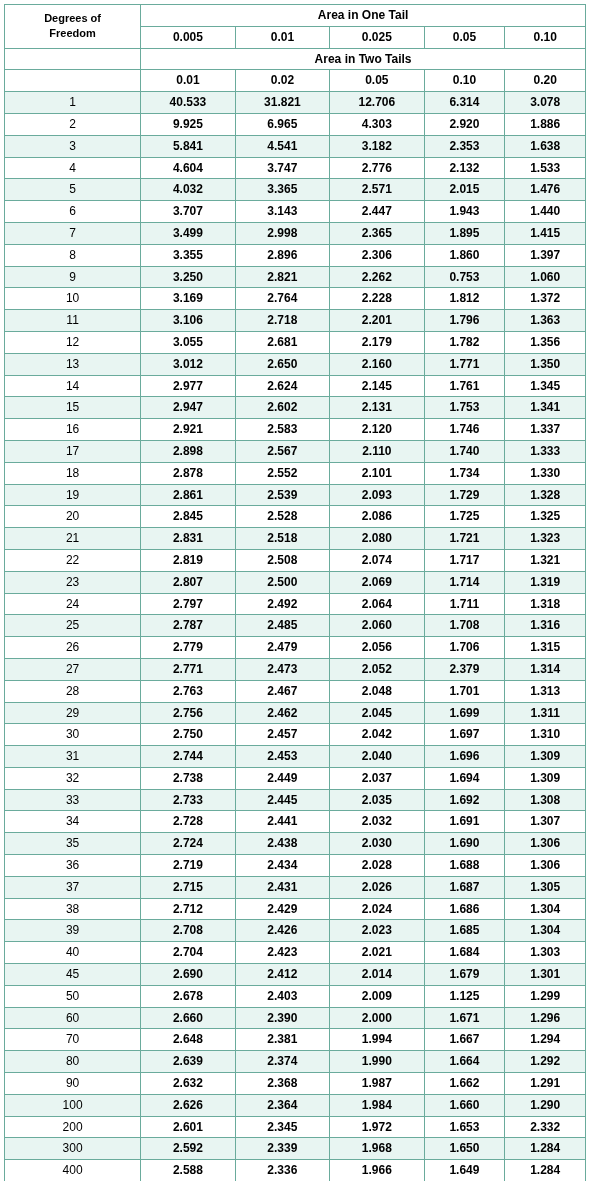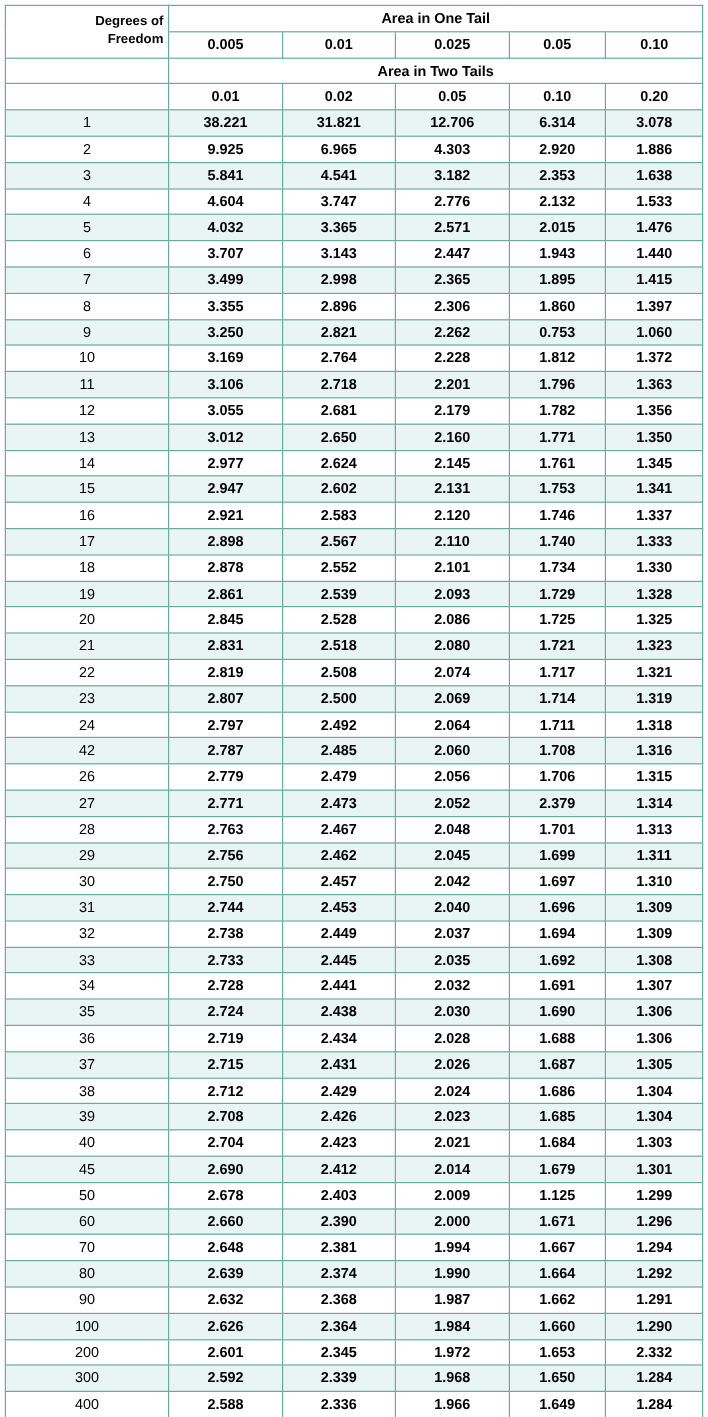--- a/index.html
+++ b/index.html
@@ -49,21 +49,20 @@
     }
     .two-tails-label {
       background: #fff;
       font-weight: bold;
     }
     .df-header {
       background: #fff;
       font-weight: bold;
       font-size: 11px;
       vertical-align: middle;
-      text-align: right;
     }
   </style>
 </head>
 <body>
 
 <div class="table-container">
   <table>
     <thead>
 
       <tr class="header-row">
@@ -89,21 +88,21 @@
         <th>0.01</th>
         <th>0.02</th>
         <th>0.05</th>
         <th>0.10</th>
         <th>0.20</th>
       </tr>
     </thead>
     <tbody id="table-body">
     <tr class="row-even">
           <td class="df-col">1</td>
-          <td class="bold-col">38.221</td>
+          <td class="bold-col">40.533</td>
           <td class="bold-col">31.821</td>
           <td class="bold-col">12.706</td>
           <td class="bold-col">6.314</td>
           <td class="bold-col">3.078</td>
         </tr>
         <tr class="row-odd">
           <td class="df-col">2</td>
           <td class="bold-col">9.925</td>
           <td class="bold-col">6.965</td>
           <td class="bold-col">4.303</td>
@@ -280,21 +279,21 @@
         </tr>
         <tr class="row-odd">
           <td class="df-col">24</td>
           <td class="bold-col">2.797</td>
           <td class="bold-col">2.492</td>
           <td class="bold-col">2.064</td>
           <td class="bold-col">1.711</td>
           <td class="bold-col">1.318</td>
         </tr>
         <tr class="row-even">
-          <td class="df-col">42</td>
+          <td class="df-col">25</td>
           <td class="bold-col">2.787</td>
           <td class="bold-col">2.485</td>
           <td class="bold-col">2.060</td>
           <td class="bold-col">1.708</td>
           <td class="bold-col">1.316</td>
         </tr>
         <tr class="row-odd">
           <td class="df-col">26</td>
           <td class="bold-col">2.779</td>
           <td class="bold-col">2.479</td>

